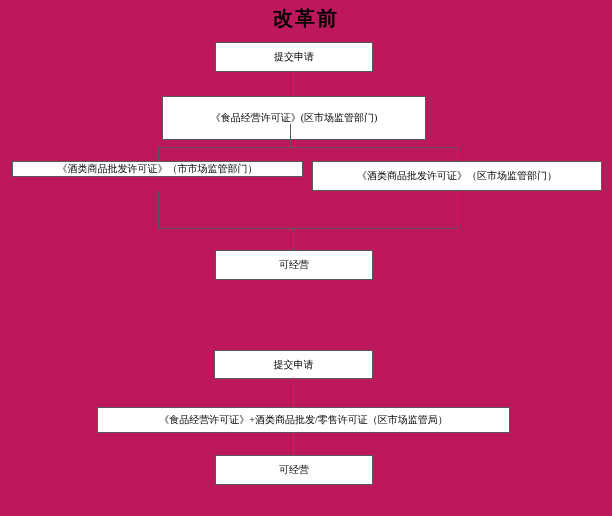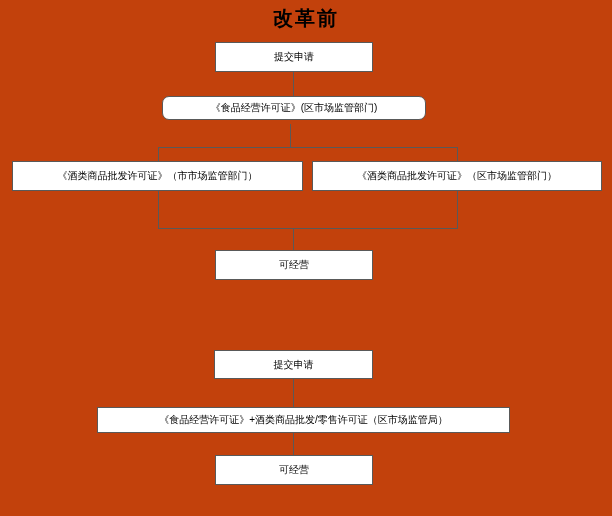--- a/index.html
+++ b/index.html
@@ -4,22 +4,22 @@
 <style>
   html, body {
     margin: 0;
     padding: 0;
     background: #ffffff;
   }
   .canvas {
     position: relative;
     width: 612px;
     height: 516px;
-    background: #c2410c;
-    font-family: Liberation Sans, sans-serif;
+    background: #be185d;
+    font-family: Liberation Serif, serif;
     color: #000000;
     overflow: hidden;
   }
   .section-title {
     position: absolute;
     left: 0;
     width: 612px;
     text-align: center;
     font-size: 20px;
     font-weight: bold;
@@ -50,28 +50,28 @@
 <body>
 
 <div class="canvas">
 
   <div class="section-title" style="top: 5px;">改革前</div>
 
   <div class="node" style="left: 215px; top: 42px; width: 158px; height: 30px;">提交申请</div>
 
   <div class="line vline" style="left: 293px; top: 72px; height: 24px;"></div>
 
-  <div class="node" style="left: 162px; top: 96px; width: 264px; height: 24px; border-radius: 7px;">《食品经营许可证》(区市场监管部门)</div>
+  <div class="node" style="left: 162px; top: 96px; width: 264px; height: 44px;">《食品经营许可证》(区市场监管部门)</div>
 
   <div class="line vline" style="left: 290px; top: 124px; height: 23px;"></div>
   <div class="line hline" style="left: 158px; top: 147px; width: 300px;"></div>
   <div class="line vline" style="left: 158px; top: 147px; height: 14px;"></div>
   <div class="line vline" style="left: 457px; top: 147px; height: 14px;"></div>
 
-  <div class="node" style="left: 12px; top: 161px; width: 291px; height: 30px;">《酒类商品批发许可证》（市市场监管部门）</div>
+  <div class="node" style="left: 12px; top: 161px; width: 291px; height: 16px;">《酒类商品批发许可证》（市市场监管部门）</div>
 
   <div class="node" style="left: 312px; top: 161px; width: 290px; height: 30px;">《酒类商品批发许可证》（区市场监管部门）</div>
 
   <div class="line vline" style="left: 158px; top: 191px; height: 37px;"></div>
   <div class="line vline" style="left: 457px; top: 191px; height: 37px;"></div>
   <div class="line hline" style="left: 158px; top: 228px; width: 300px;"></div>
   <div class="line vline" style="left: 293px; top: 228px; height: 22px;"></div>
 
   <div class="node" style="left: 215px; top: 250px; width: 158px; height: 30px;">可经营</div>
 

